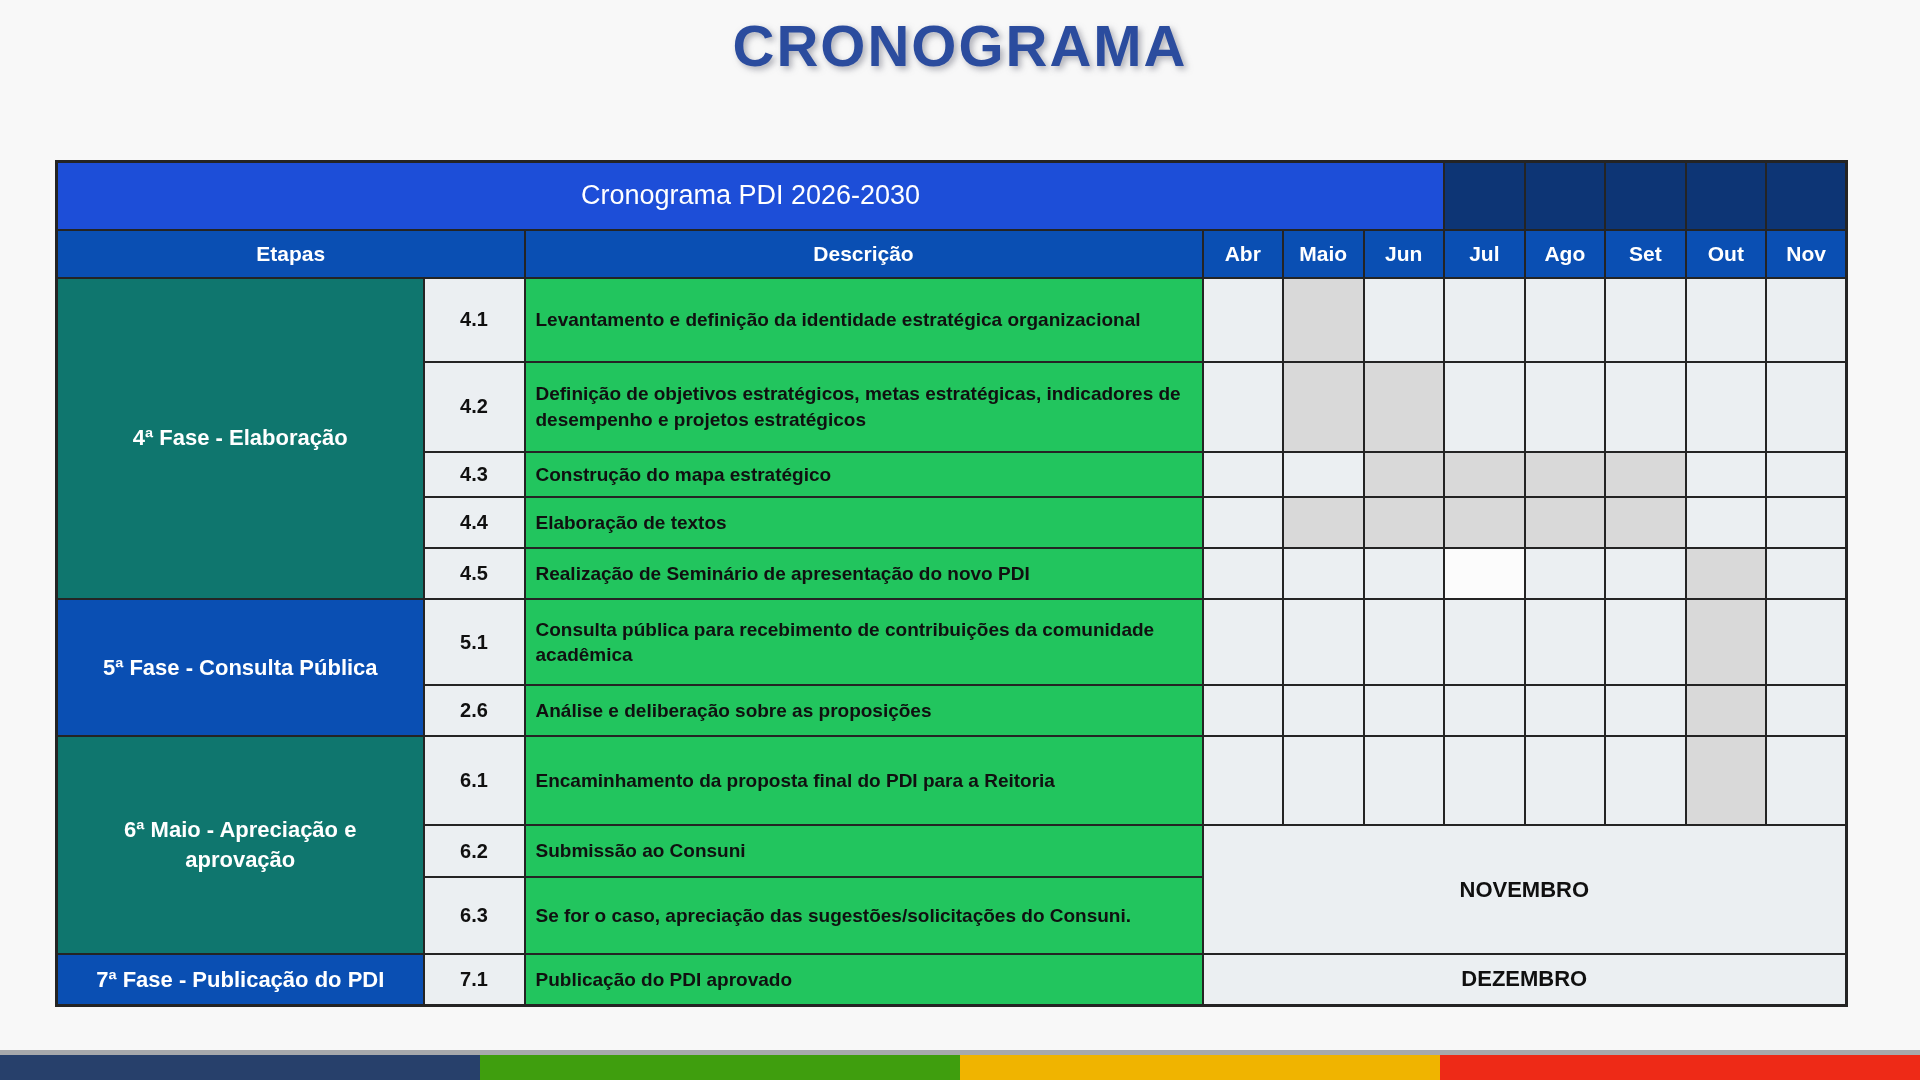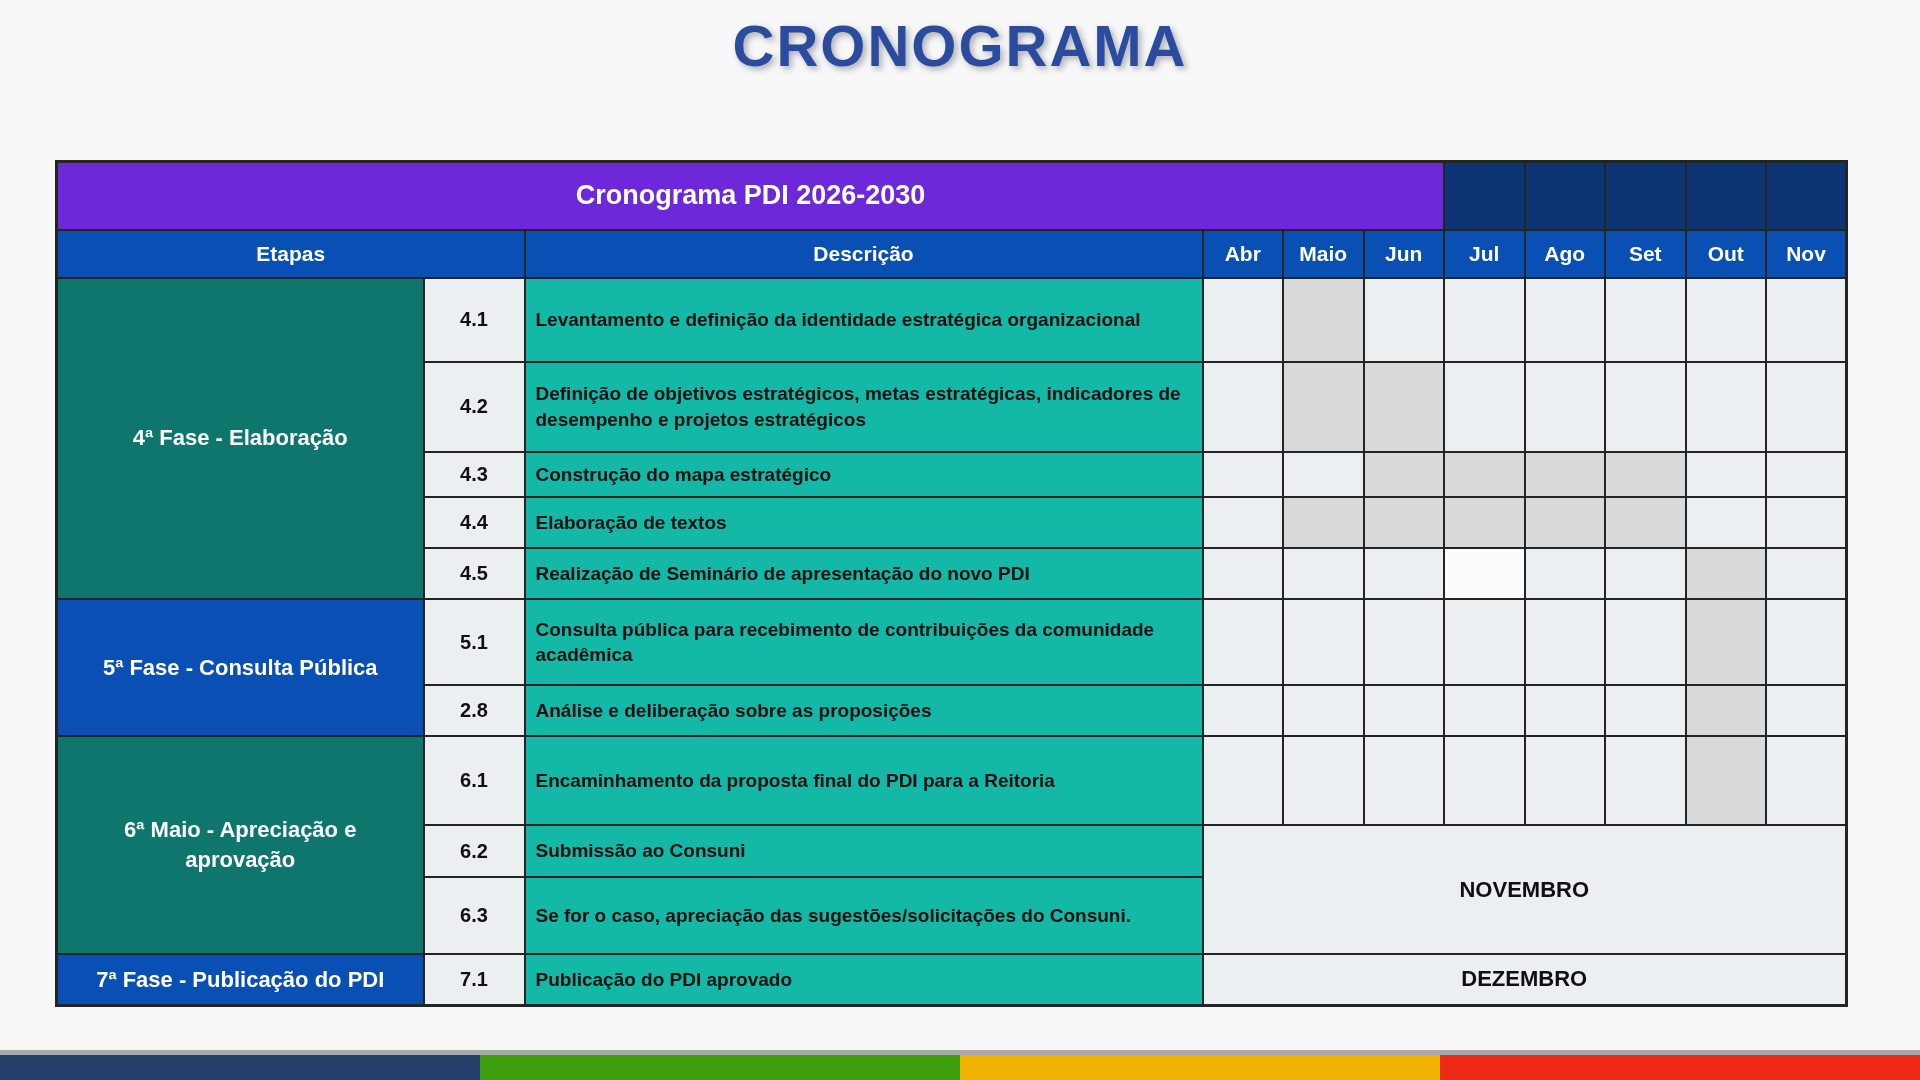--- a/index.html
+++ b/index.html
@@ -23,22 +23,22 @@
     border-collapse:collapse;
     table-layout:fixed;
     border:3px solid #242424;
   }
   table.cron td {
     border:2px solid #242424;
     overflow:hidden;
   }
   
   td.tbl-title {
-    background:#6d28d9; color:#ffffff;
-    font-size:27px; font-weight:700;
+    background:#1d4ed8; color:#ffffff;
+    font-size:27px; font-weight:400;
     text-align:center; vertical-align:middle;
   }
   td.title-spacer { background:#0d3575; }
   
   td.hdr {
     background:#0a4fb3; color:#ffffff;
     font-size:21px; font-weight:700;
     text-align:center; vertical-align:middle;
   }
   
@@ -50,21 +50,21 @@
   td.phase[data-tone="dark"]   { background:#0f766e; }
   td.phase[data-tone="bright"] { background:#0a4fb3;margin-top:24px; }
   
   td.num {
     background:#ebeff2; color:#101010;
     font-size:20px; font-weight:700;
     text-align:center; vertical-align:middle;
   }
   
   td.desc {
-    background:#14b8a6; color:#101010;
+    background:#22c55e; color:#101010;
     font-size:19px; font-weight:700;
     text-align:left; vertical-align:middle;
     padding:9px 10px; line-height:1.35;
   }
   
   td.m { background:#ebeff2; }
   td.m[data-state="active"] { background:#d9d9d9; }
   td.m[data-state="blank"]  { background:#fcfcfc; }
   
   td.period {
@@ -195,21 +195,21 @@
     <td class="m" data-state="none"></td>
     <td class="m" data-state="none"></td>
     <td class="m" data-state="none"></td>
     <td class="m" data-state="none"></td>
     <td class="m" data-state="none"></td>
     <td class="m" data-state="active"></td>
     <td class="m" data-state="none"></td>
   </tr>
 
   <tr style="height:51px">
-    <td class="num">2.8</td>
+    <td class="num">2.6</td>
     <td class="desc">Análise e deliberação sobre as proposições</td>
     <td class="m" data-state="none"></td>
     <td class="m" data-state="none"></td>
     <td class="m" data-state="none"></td>
     <td class="m" data-state="none"></td>
     <td class="m" data-state="none"></td>
     <td class="m" data-state="none"></td>
     <td class="m" data-state="active"></td>
     <td class="m" data-state="none"></td>
   </tr>

